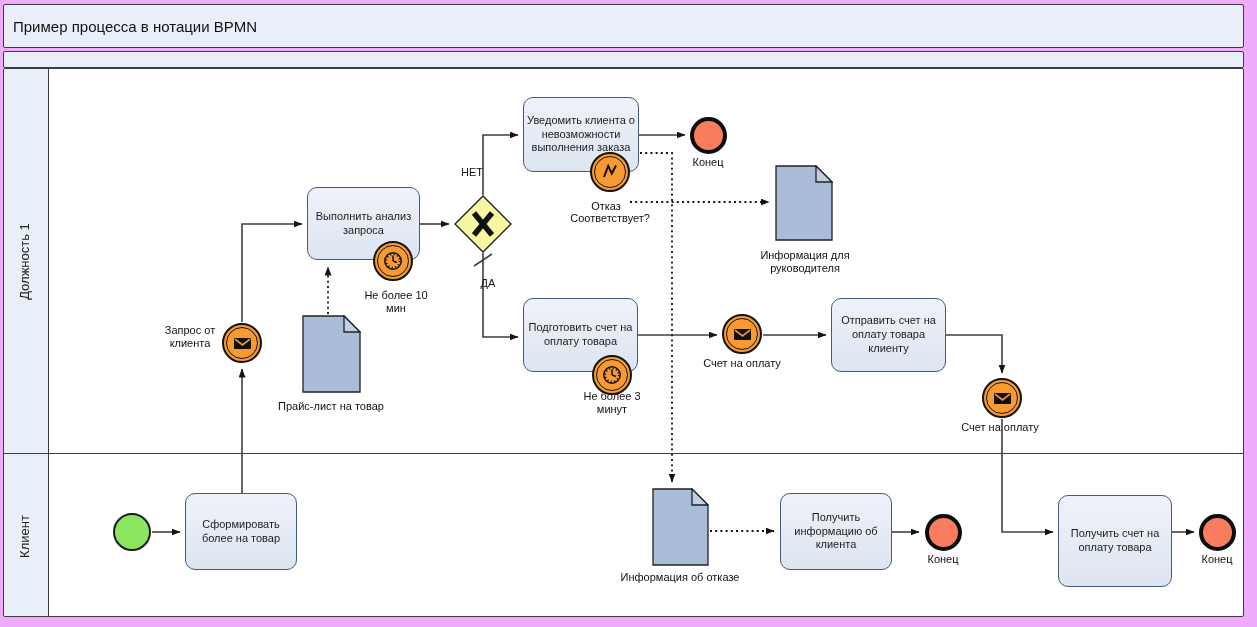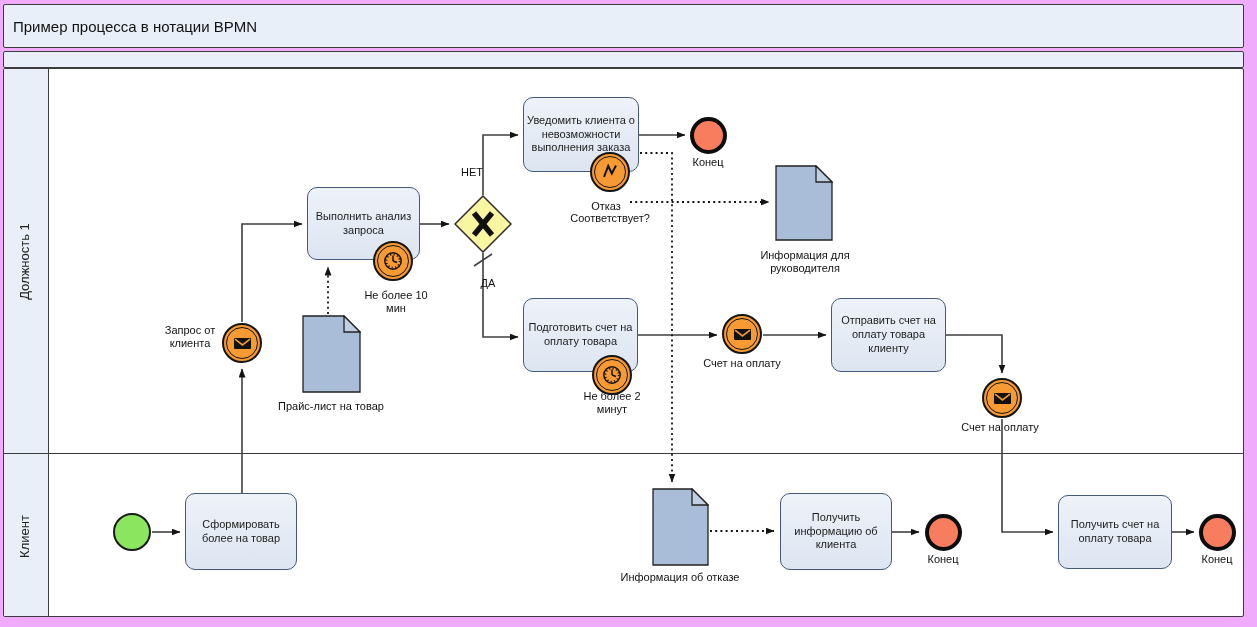--- a/index.html
+++ b/index.html
@@ -85,21 +85,21 @@
   </div>
   <div class="task" style="left:523px;top:298px;width:115px;height:74px;">
     <span>Подготовить счет на оплату товара</span>
   </div>
   <div class="task" style="left:185px;top:493px;width:112px;height:77px;">
     <span>Сформировать более на товар</span>
   </div>
   <div class="task" style="left:780px;top:493px;width:112px;height:77px;">
     <span>Получить информацию об клиента</span>
   </div>
-  <div class="task" style="left:1058px;top:495px;width:114px;height:74px;">
+  <div class="task" style="left:1058px;top:495px;width:114px;height:92px;">
     <span>Получить счет на оплату товара</span>
   </div>
 
   <div class="gw" style="left:454px;top:195px;width:58px;height:58px;">
     <svg width="58" height="58">
       <polygon points="29,1 57,29 29,57 1,29" fill="#f9f6a2" stroke="#2b2b2b" stroke-width="1.5"></polygon>
       <g stroke="#111" stroke-width="5.5">
         <line x1="20" y1="18" x2="38" y2="40"></line>
         <line x1="38" y1="18" x2="20" y2="40"></line>
       </g>
@@ -165,21 +165,21 @@
   <div class="event event-orange" style="left:592px;top:355px;">
     <div class="event-inner">
       <svg width="22" height="22">
         <circle cx="11" cy="11" r="8.2" stroke="#111" stroke-width="1.5" fill="none"></circle>
         <circle cx="11" cy="11" r="6.6" stroke="#111" stroke-width="1.6" fill="none" stroke-dasharray="1.2,2.3"></circle>
         <line x1="11" y1="11" x2="11" y2="5.6" stroke="#111" stroke-width="1.5"></line>
         <line x1="11" y1="11" x2="15" y2="12.5" stroke="#111" stroke-width="1.5"></line>
       </svg>
     </div>
   </div>
-  <div class="label" style="left:572px;top:390px;width:80px;">Не более 2 минут</div>
+  <div class="label" style="left:572px;top:390px;width:80px;">Не более 3 минут</div>
 
   <div class="event event-orange" style="left:590px;top:152px;">
     <div class="event-inner">
       <svg width="20" height="20">
           <polyline points="4,15 8.2,4 11.8,11.5 16,3.5" stroke="#111" stroke-width="2" fill="none"></polyline>
         </svg>
     </div>
   </div>
   <div class="label" style="left:580px;top:200px;width:52px;">Отказ</div>
 

